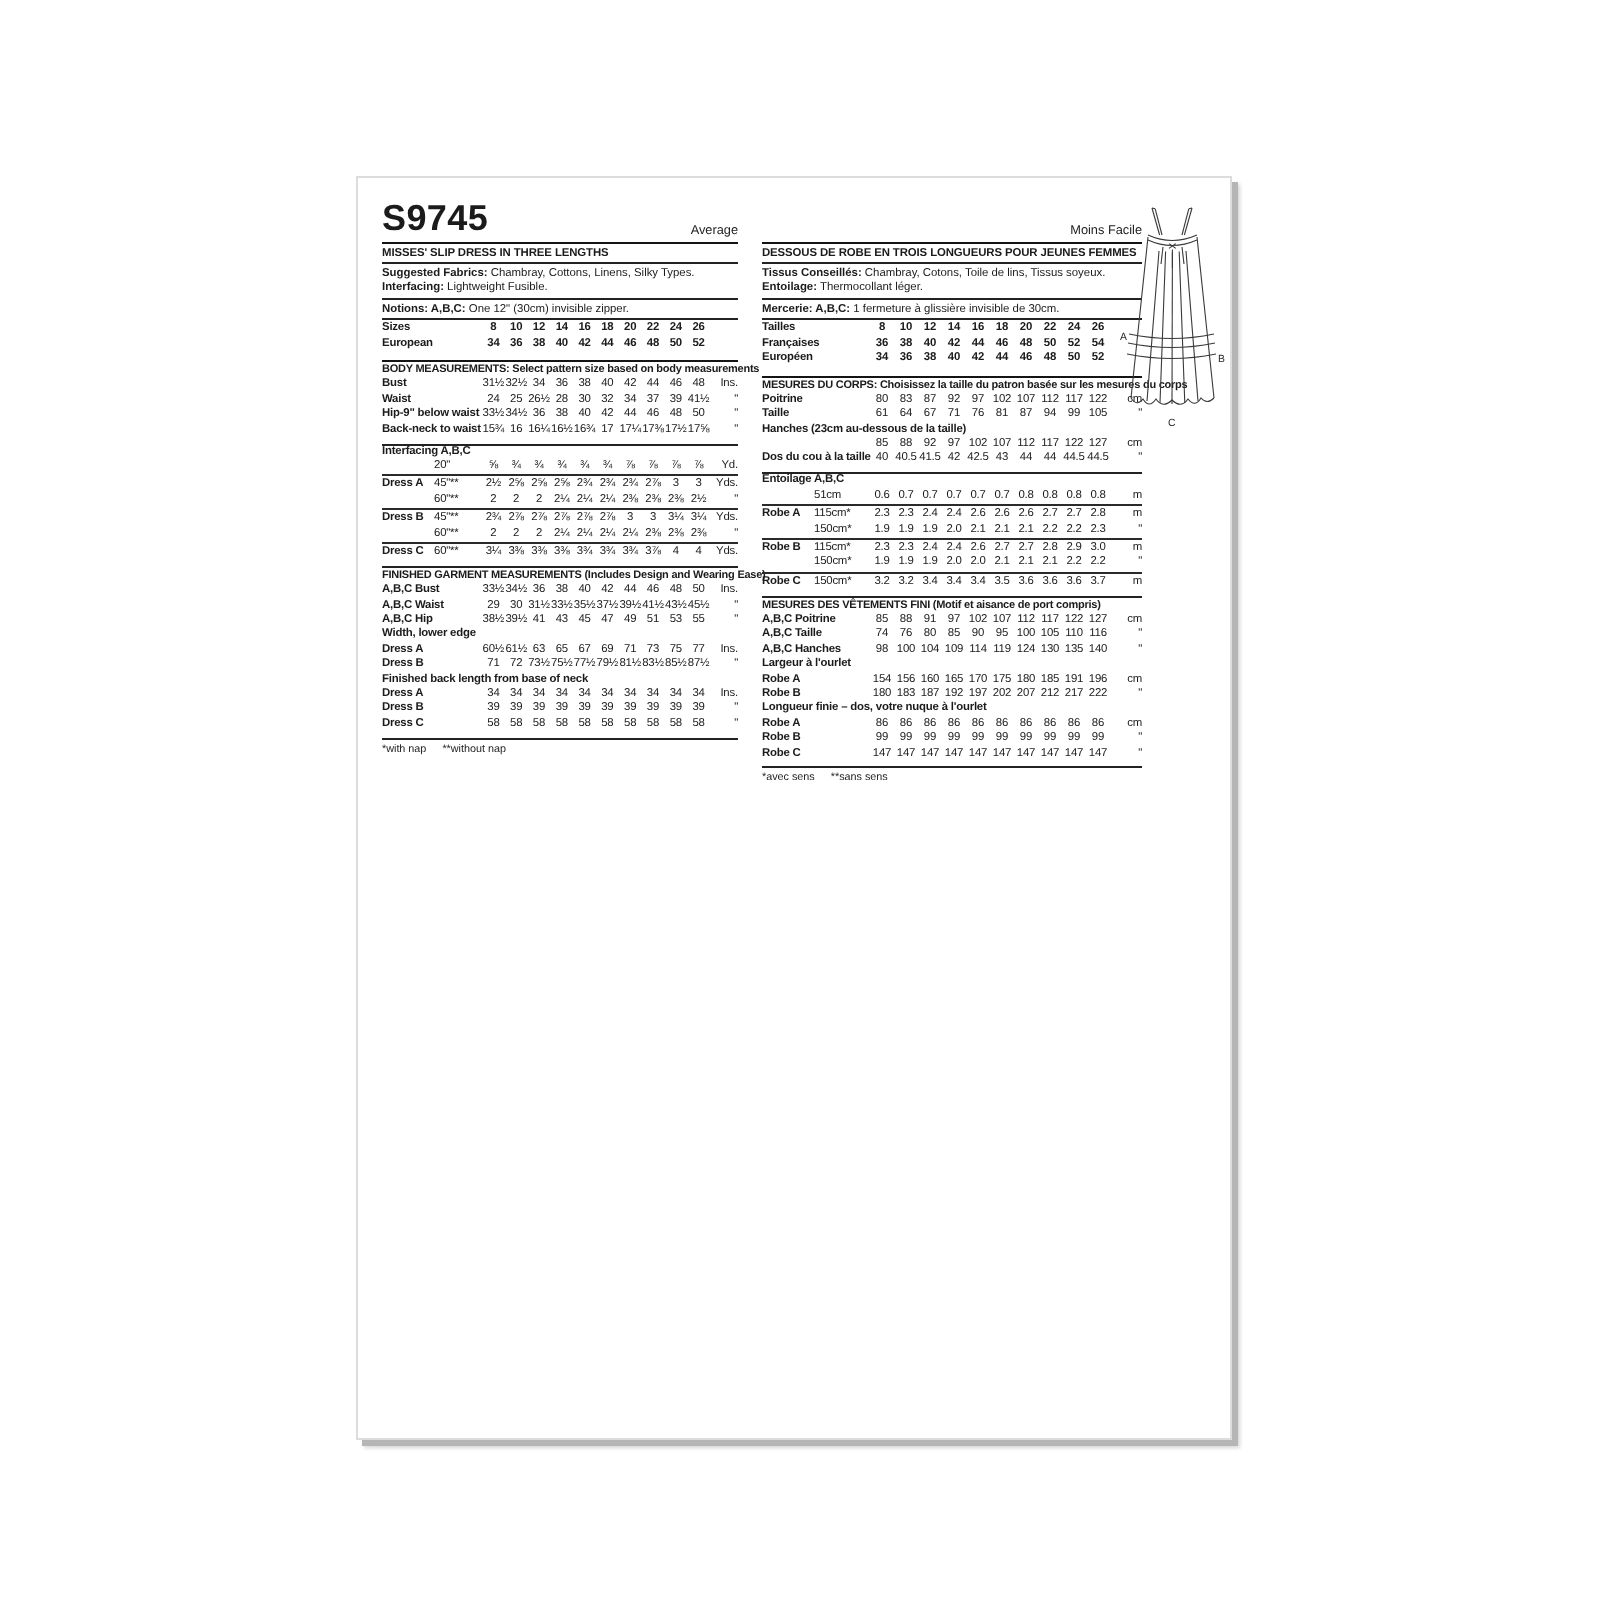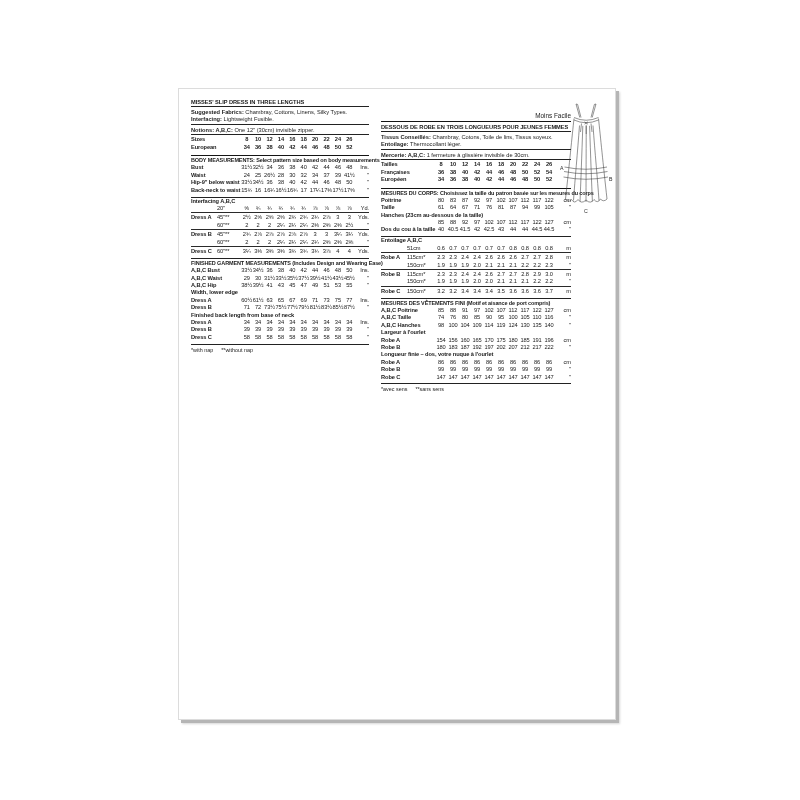--- a/index.html
+++ b/index.html
@@ -35,20 +35,24 @@
   .footnote span{margin-right:8px;}
   .figure{position:absolute;left:381px;top:12px;width:54px;height:128px;}
   svg{display:block;}
 </style>
 </head>
 <body>
 
 <div class="sheet">
 
   <div class="col col-en">
+    <div class="col-head">
+      <span class="pattern-code">S9745</span>
+      <span class="difficulty">Average</span>
+    </div>
     <div class="titlebar">MISSES' SLIP DRESS IN THREE LENGTHS</div>
     <div class="para">
       <b>Suggested Fabrics:</b><span> Chambray, Cottons, Linens, Silky Types. </span><b>Interfacing:</b><span> Lightweight Fusible.</span>
     </div>
     <div class="oneline">
       <b>Notions: A,B,C:</b><span> One 12" (30cm) invisible zipper.</span>
     </div>
     <div class="tbl tbl-sizes vb-all">
         <div class="t-row" style="grid-template-columns: 50px repeat(10, 1fr) 14px;">
           <span class="c-lab">Sizes</span>

